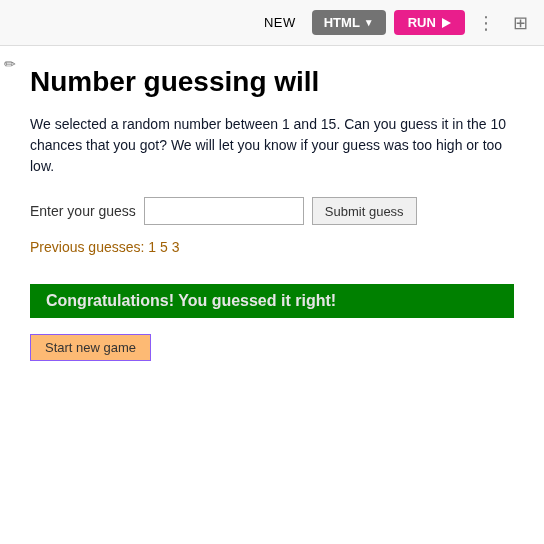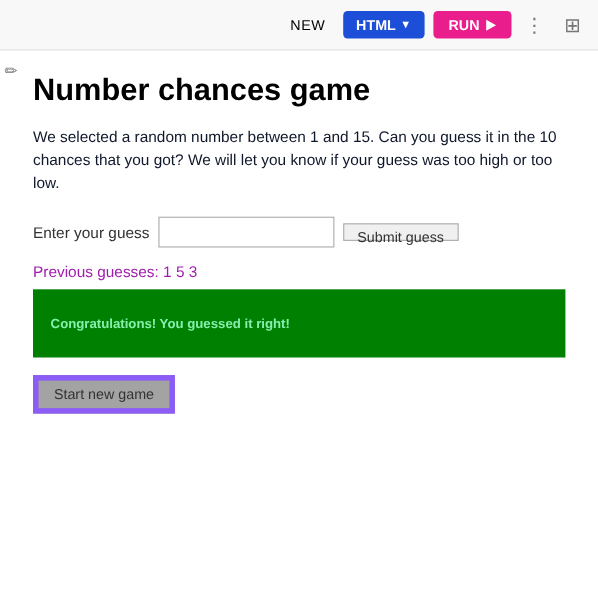--- a/index.html
+++ b/index.html
@@ -20,21 +20,21 @@
       background: transparent;
       border: none;
       color: #000000;
       font-size: 13px;
       font-weight: 500;
       cursor: pointer;
       letter-spacing: 0.5px;
       padding: 4px 8px;
     }
     .btn-html {
-      background: #1d4ed8;
+      background: #737373;
       color: white;
       border: none;
       border-radius: 4px;
       padding: 5px 12px;
       font-size: 13px;
       font-weight: 600;
       cursor: pointer;
       display: flex;
       align-items: center;
       gap: 4px;
@@ -120,43 +120,43 @@
       width: 160px;
       height: 28px;
     }
 
     .submit-btn {
       background: #f0f0f0;
       border: 1px solid #aaa;
       padding: 4px 12px;
       font-size: 13px;
       cursor: pointer;
-      height: 16px;
+      height: 28px;
       color: #333;
     }
 
     .previous-guesses {
       font-size: 14px;
-      color: #a21caf;
-      margin-bottom: 8px;
+      color: #a16207;
+      margin-bottom: 29px;
     }
 
     .congratulations {
       background: #008000;
-      color: #86efac;
-      font-size: 12px;
+      color: #e5e5e5;
+      font-size: 16px;
       font-weight: bold;
-      padding: 24px 16px;
+      padding: 8px 16px;
       margin-bottom: 16px;
       width: 100%;
     }
 
     .start-new-game-btn {
-      background: #a3a3a3;
-      border: 5px solid #8b5cf6;
+      background: #fdba74;
+      border: 1px solid #8b5cf6;
       padding: 5px 14px;
       font-size: 13px;
       cursor: pointer;
       color: #333;
     }
 
     
     .pen-icon {
       position: absolute;
       left: 4px;
@@ -178,21 +178,21 @@
   </button>
   <button class="btn-run">
     <span>RUN</span>
     <span class="play-icon"></span>
   </button>
   <span class="toolbar-dots">⋮</span>
   <span class="toolbar-expand">⊞</span>
 </div>
 
 <div class="content">
-  <h1 class="page-title">Number chances game</h1>
+  <h1 class="page-title">Number guessing will</h1>
   <p class="description">We selected a random number between 1 and 15. Can you guess it in the 10 chances that you got? We will let you know if your guess was too high or too low.</p>
 
   <div class="input-row">
     <label class="input-label">Enter your guess</label>
     <input class="guess-input" type="text" value="" style="">
     <button class="submit-btn">Submit guess</button>
   </div>
 
   <div class="previous-guesses">Previous guesses: 1 5 3</div>
 

